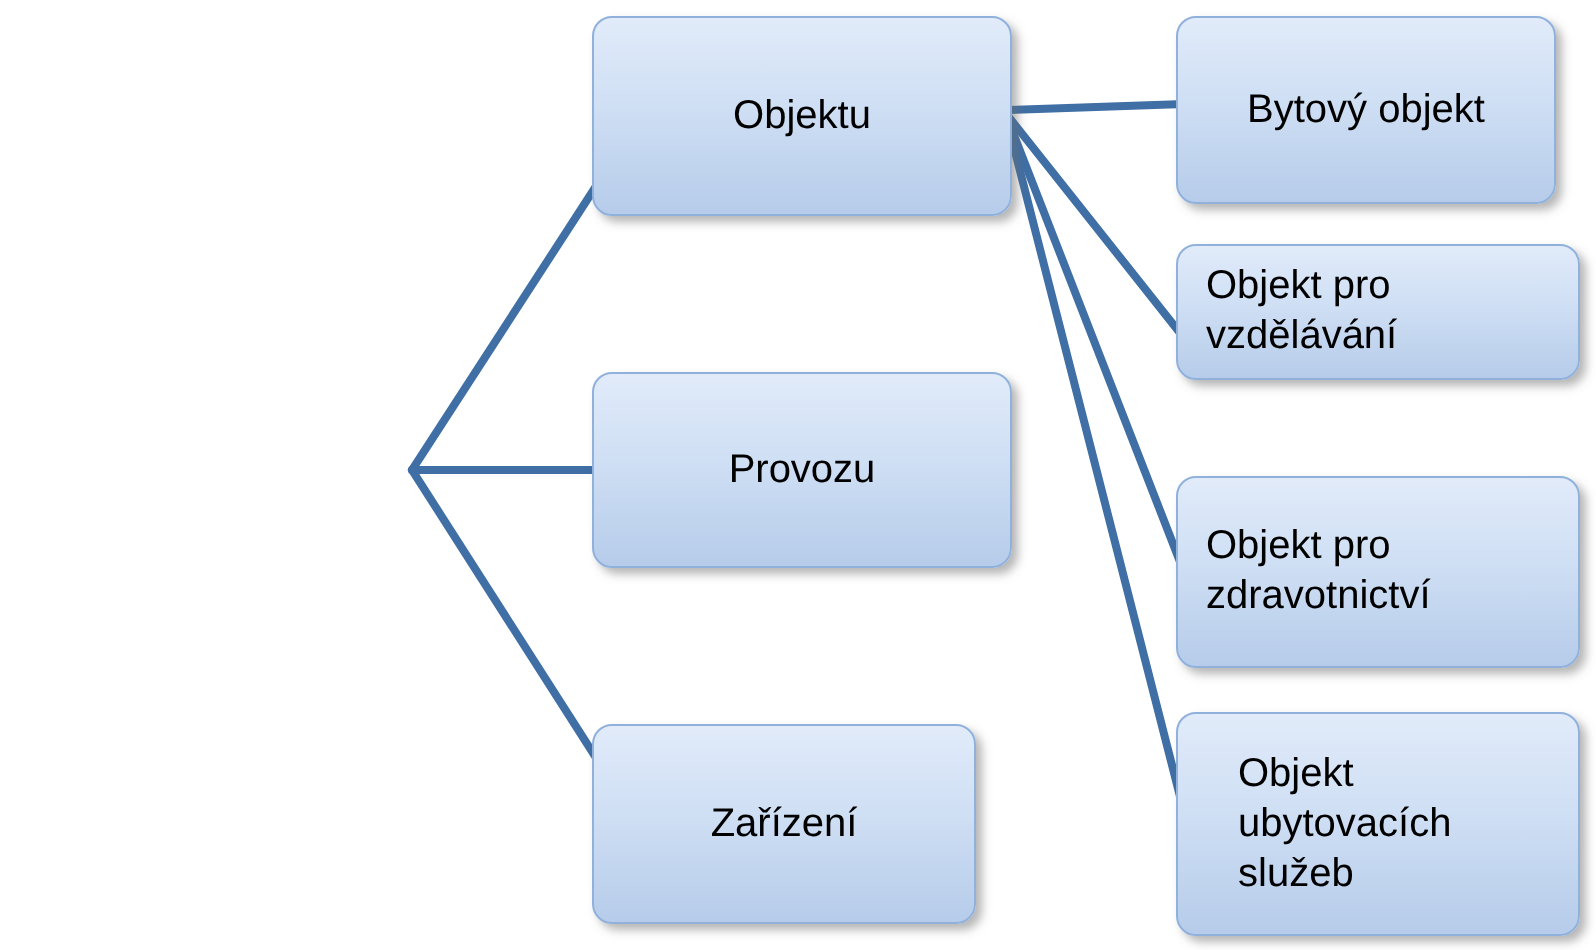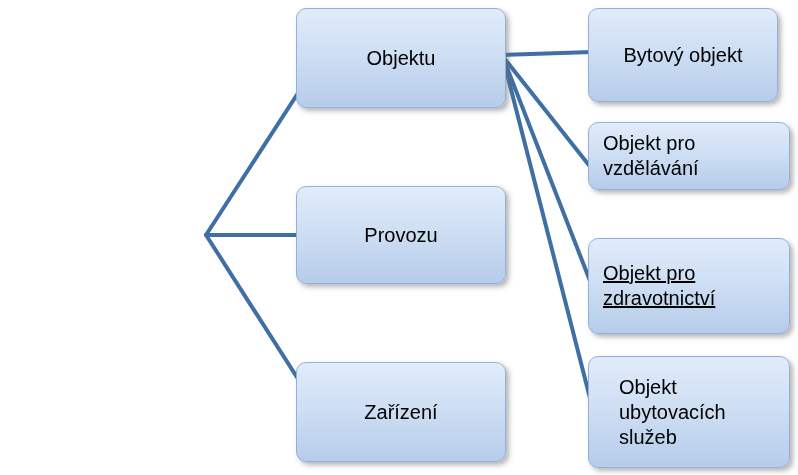--- a/index.html
+++ b/index.html
@@ -34,24 +34,24 @@
     background: linear-gradient(180deg, #e1ebfa 0%, #cfdff4 45%, #b6cceA 100%);
     box-shadow: 3px 3px 5px rgba(110,110,110,0.5);
     color: #000000;
     font-size: 20px;
     line-height: 1.25;
     padding: 4px 14px;
   }
   #node-root     { left: 8px;   top: 186px; width: 200px; height: 98px;  }
   #node-objektu  { left: 296px; top: 8px;   width: 210px; height: 100px; }
   #node-provozu  { left: 296px; top: 186px; width: 210px; height: 98px;  }
-  #node-zarizeni { left: 296px; top: 362px; width: 210px; height: 100px; }
+  #node-zarizeni { left: 296px; top: 362px; width: 192px; height: 100px; }
   #leaf-0 { left: 588px; top: 8px;   width: 190px; height: 94px;  }
   #leaf-1 { left: 588px; top: 122px; width: 202px; height: 68px;  }
-  #leaf-2 { left: 588px; top: 238px; width: 202px; height: 96px; text-decoration: underline;  }
+  #leaf-2 { left: 588px; top: 238px; width: 202px; height: 96px;  }
   #leaf-3 { left: 588px; top: 356px; width: 202px; height: 112px; padding: 16px 30px; }
   .connector {
     stroke: #3f6fa5;
     stroke-width: 4;
     stroke-linecap: round;
     fill: none;
   }
 </style>
 </head>
 <body>

